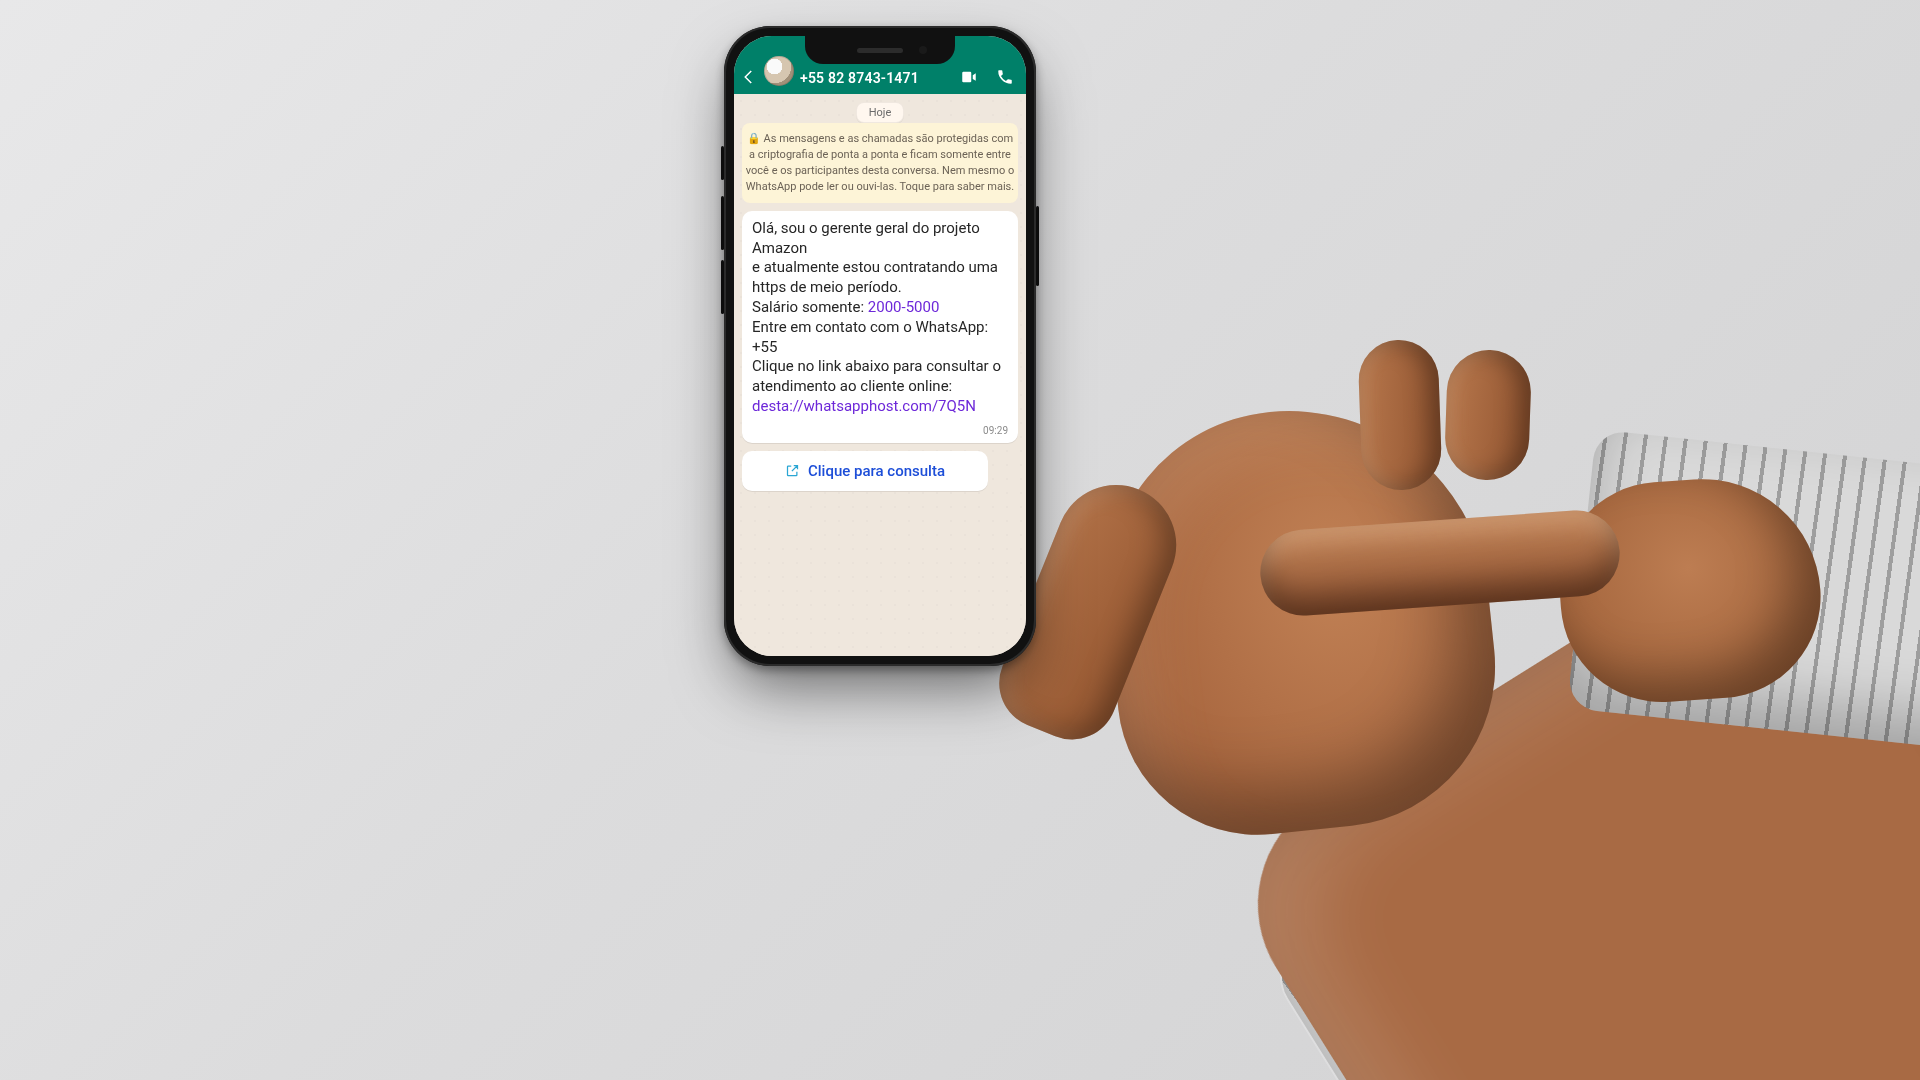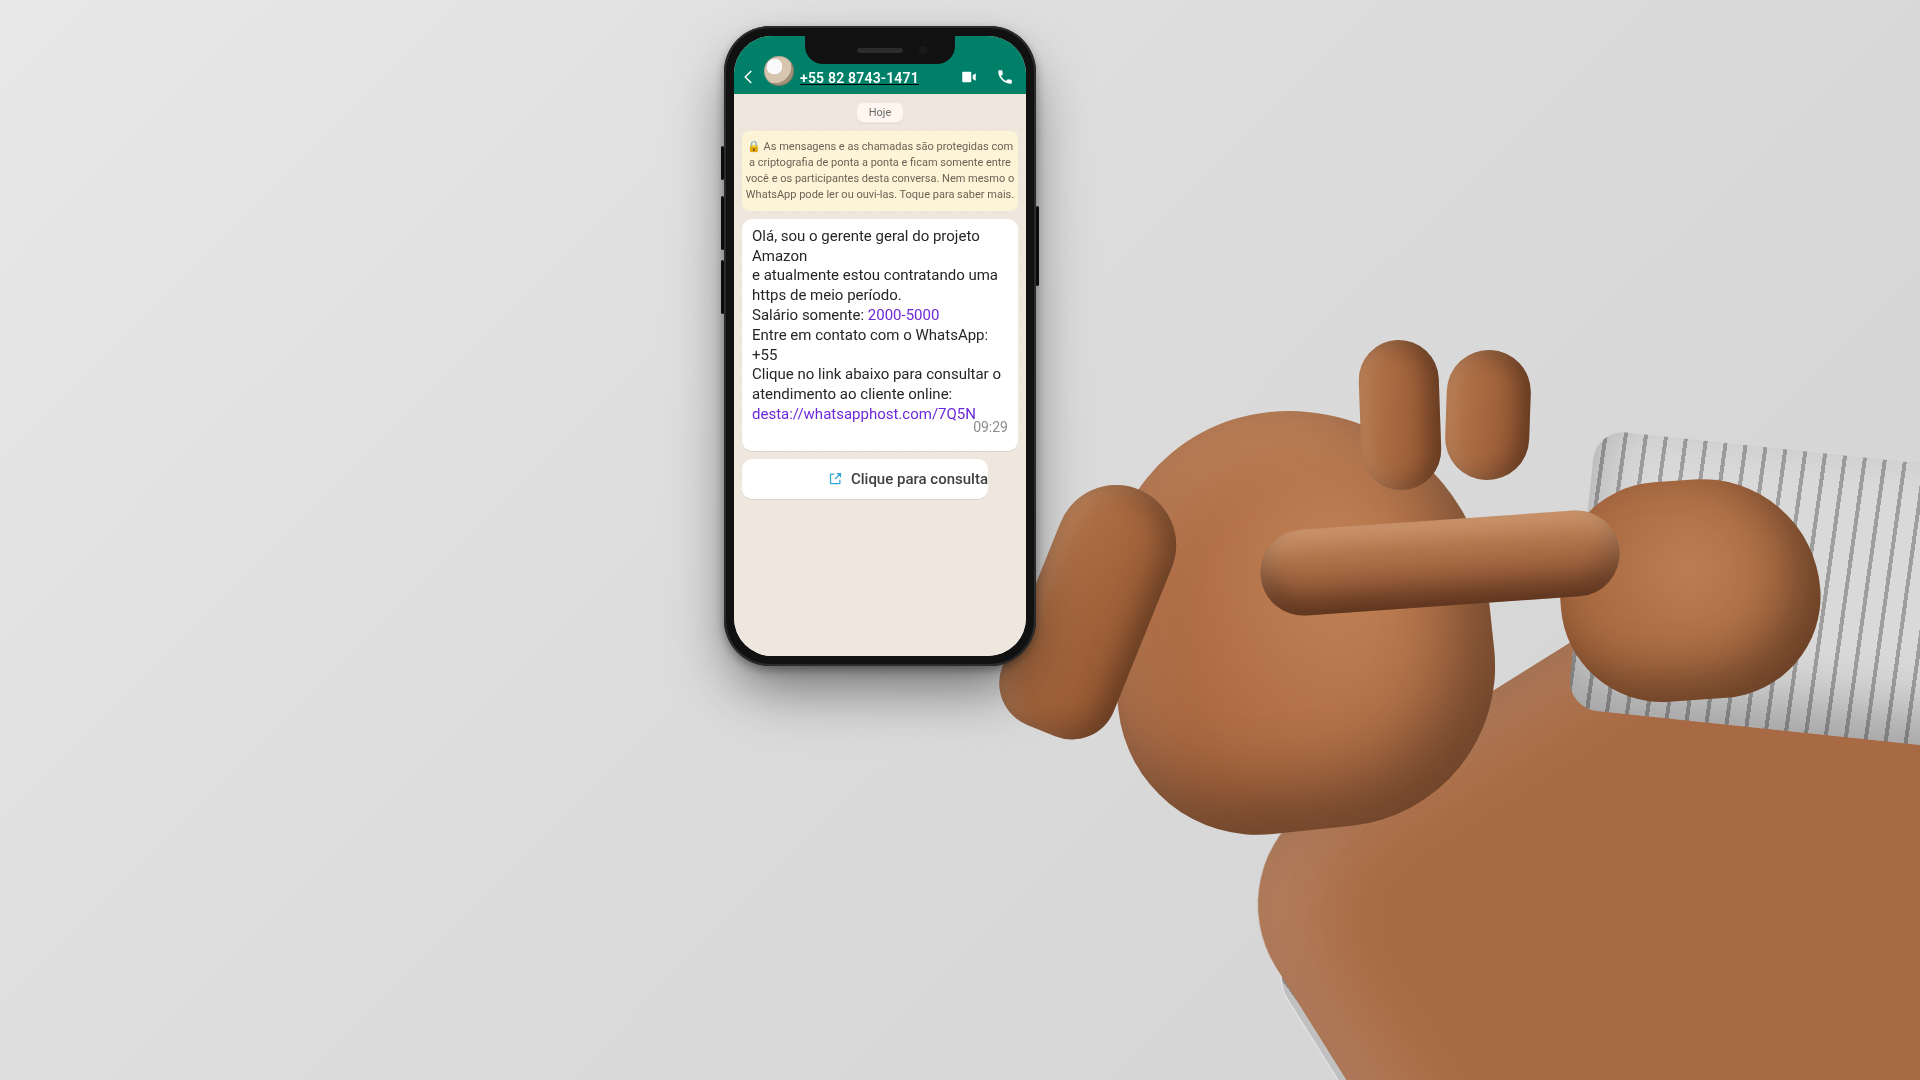--- a/index.html
+++ b/index.html
@@ -82,21 +82,20 @@
       position: absolute;
       left: 724px; top: 26px;
       width: 312px; height: 640px;
       background: #111;
       border-radius: 46px;
       padding: 10px;
       box-shadow:
         0 0 0 2px #2b2b2b inset,
         0 28px 60px -10px rgba(0,0,0,.55),
         0 4px 10px rgba(0,0,0,.35);
-      text-decoration: underline;
     }
     .phone .side-btn { position:absolute; background:#0c0c0c; border-radius:3px; }
     .phone .side-btn.l1 { left:-3px; top:120px; width:3px; height:34px; }
     .phone .side-btn.l2 { left:-3px; top:170px; width:3px; height:54px; }
     .phone .side-btn.l3 { left:-3px; top:234px; width:3px; height:54px; }
     .phone .side-btn.r1 { right:-3px; top:180px; width:3px; height:80px; }
 
     .screen {
       width:100%; height:100%;
       background:#e7e0d6;
@@ -138,21 +137,21 @@
     
     .chat {
       position:absolute; top:58px; left:0; right:0; bottom:0;
       background:#efe7dd;
       background-image: radial-gradient(rgba(0,0,0,.02) 1px, transparent 1px);
       background-size: 14px 14px;
       padding: 6px 6px 10px 6px;
       overflow:hidden;
     }
     .date-pill {
-      margin: 2px auto 8px auto;
+      margin: 2px auto 0 auto;
       width:max-content;
       background:#fff7ef;
       border:1px solid rgba(0,0,0,.06);
       color:#6b6b6b;
       font-size:11px;
       padding:3px 12px;
       border-radius:8px;
       box-shadow:0 1px 0 rgba(0,0,0,.05);
     }
     .e2e {
@@ -173,38 +172,38 @@
       width: 276px;
       margin-left:2px;
       box-shadow: 0 1px 0 rgba(0,0,0,.08);
       padding: 8px 10px 26px 10px;
       color:#262626;
       font-size:15px;
       line-height:1.32;
       position:relative;
     }
     .bubble .time {
-      position:absolute; right:10px; bottom:14px;
-      font-size:14px; color:#8b8b8b;
+      position:absolute; right:10px; bottom:6px;
+      font-size:10px; color:#8b8b8b;
     }
     .bubble a.inlink { color:#6d28d9; text-decoration:none; }
 
     .cta {
       margin-top:8px;
       margin-left:2px;
       width:246px;
       background:#fff;
       border-radius:10px;
       box-shadow: 0 1px 0 rgba(0,0,0,.08);
-      color:#404040;
+      color:#1d4ed8;
       font-size:15px;
       font-weight:500;
       display:flex;
       align-items:center;
-      justify-content:flex-end;
+      justify-content:center;
       gap:8px;
       height:40px;
     }
     .cta svg { width:15px; height:15px; stroke:#2aa6d4; fill:none; stroke-width:2; }
   </style>
 </head>
 <body>
 
 <div class="hand-wrap">
   <div class="cuff"></div>

